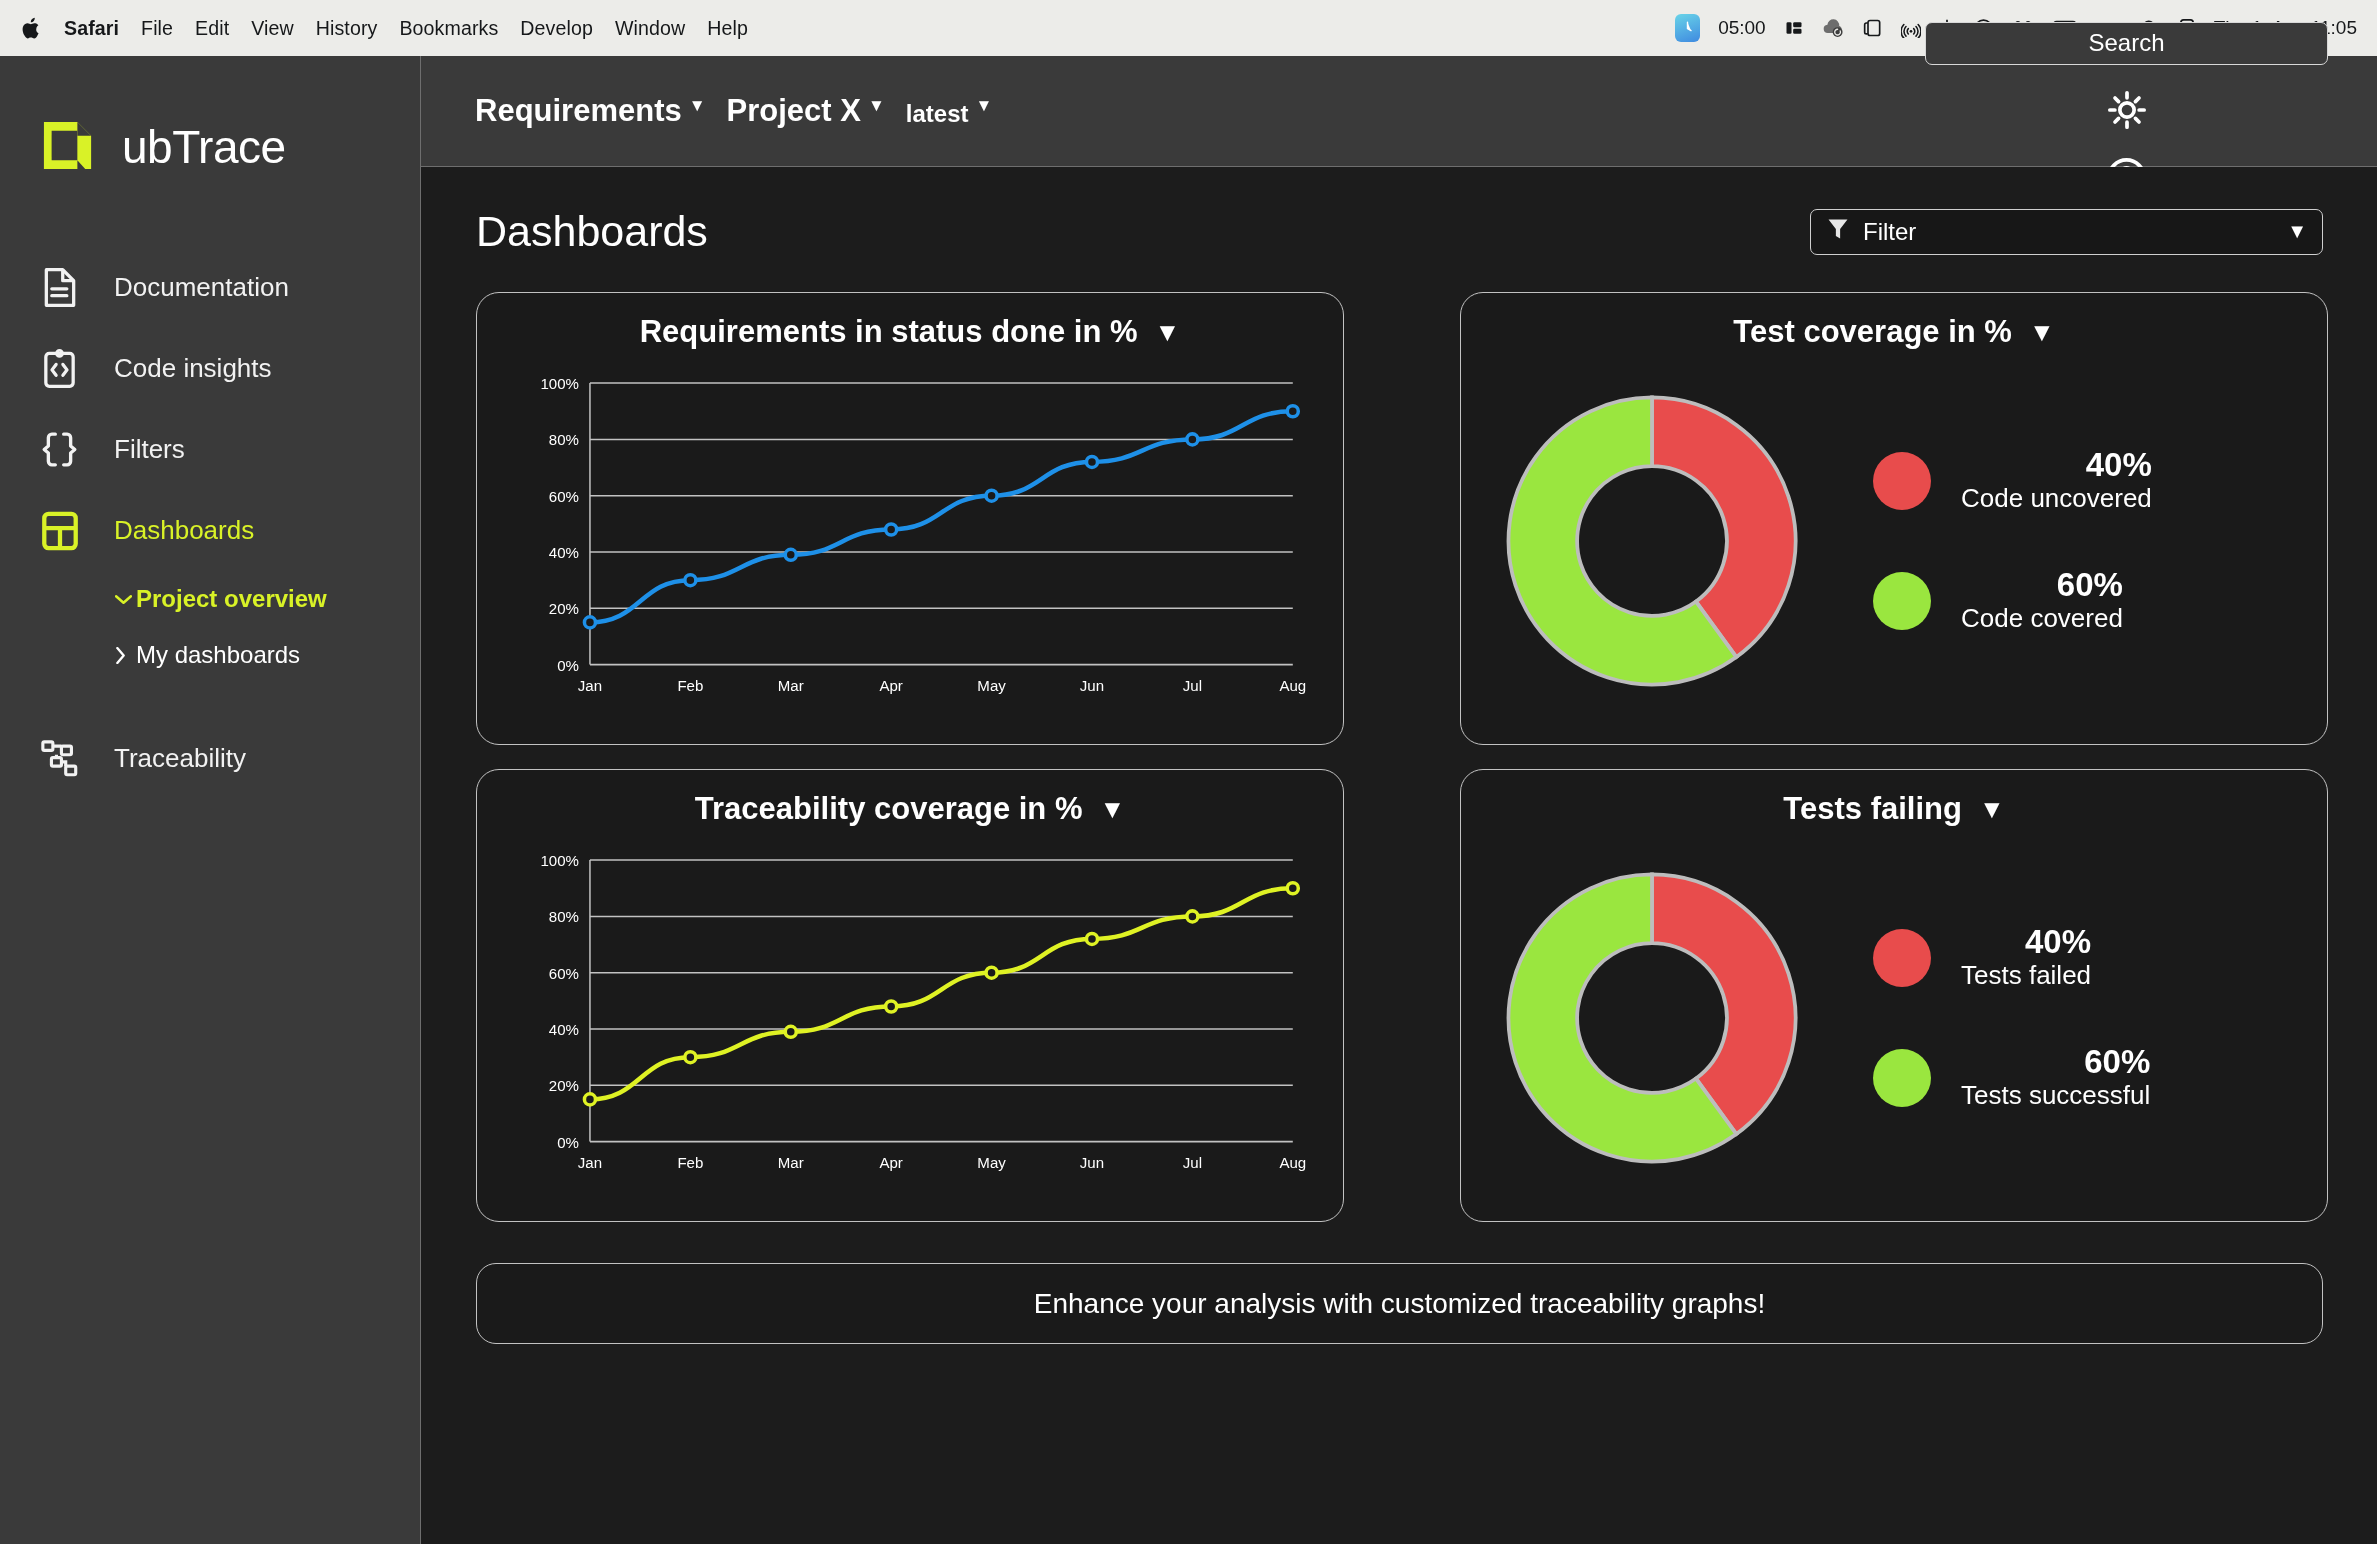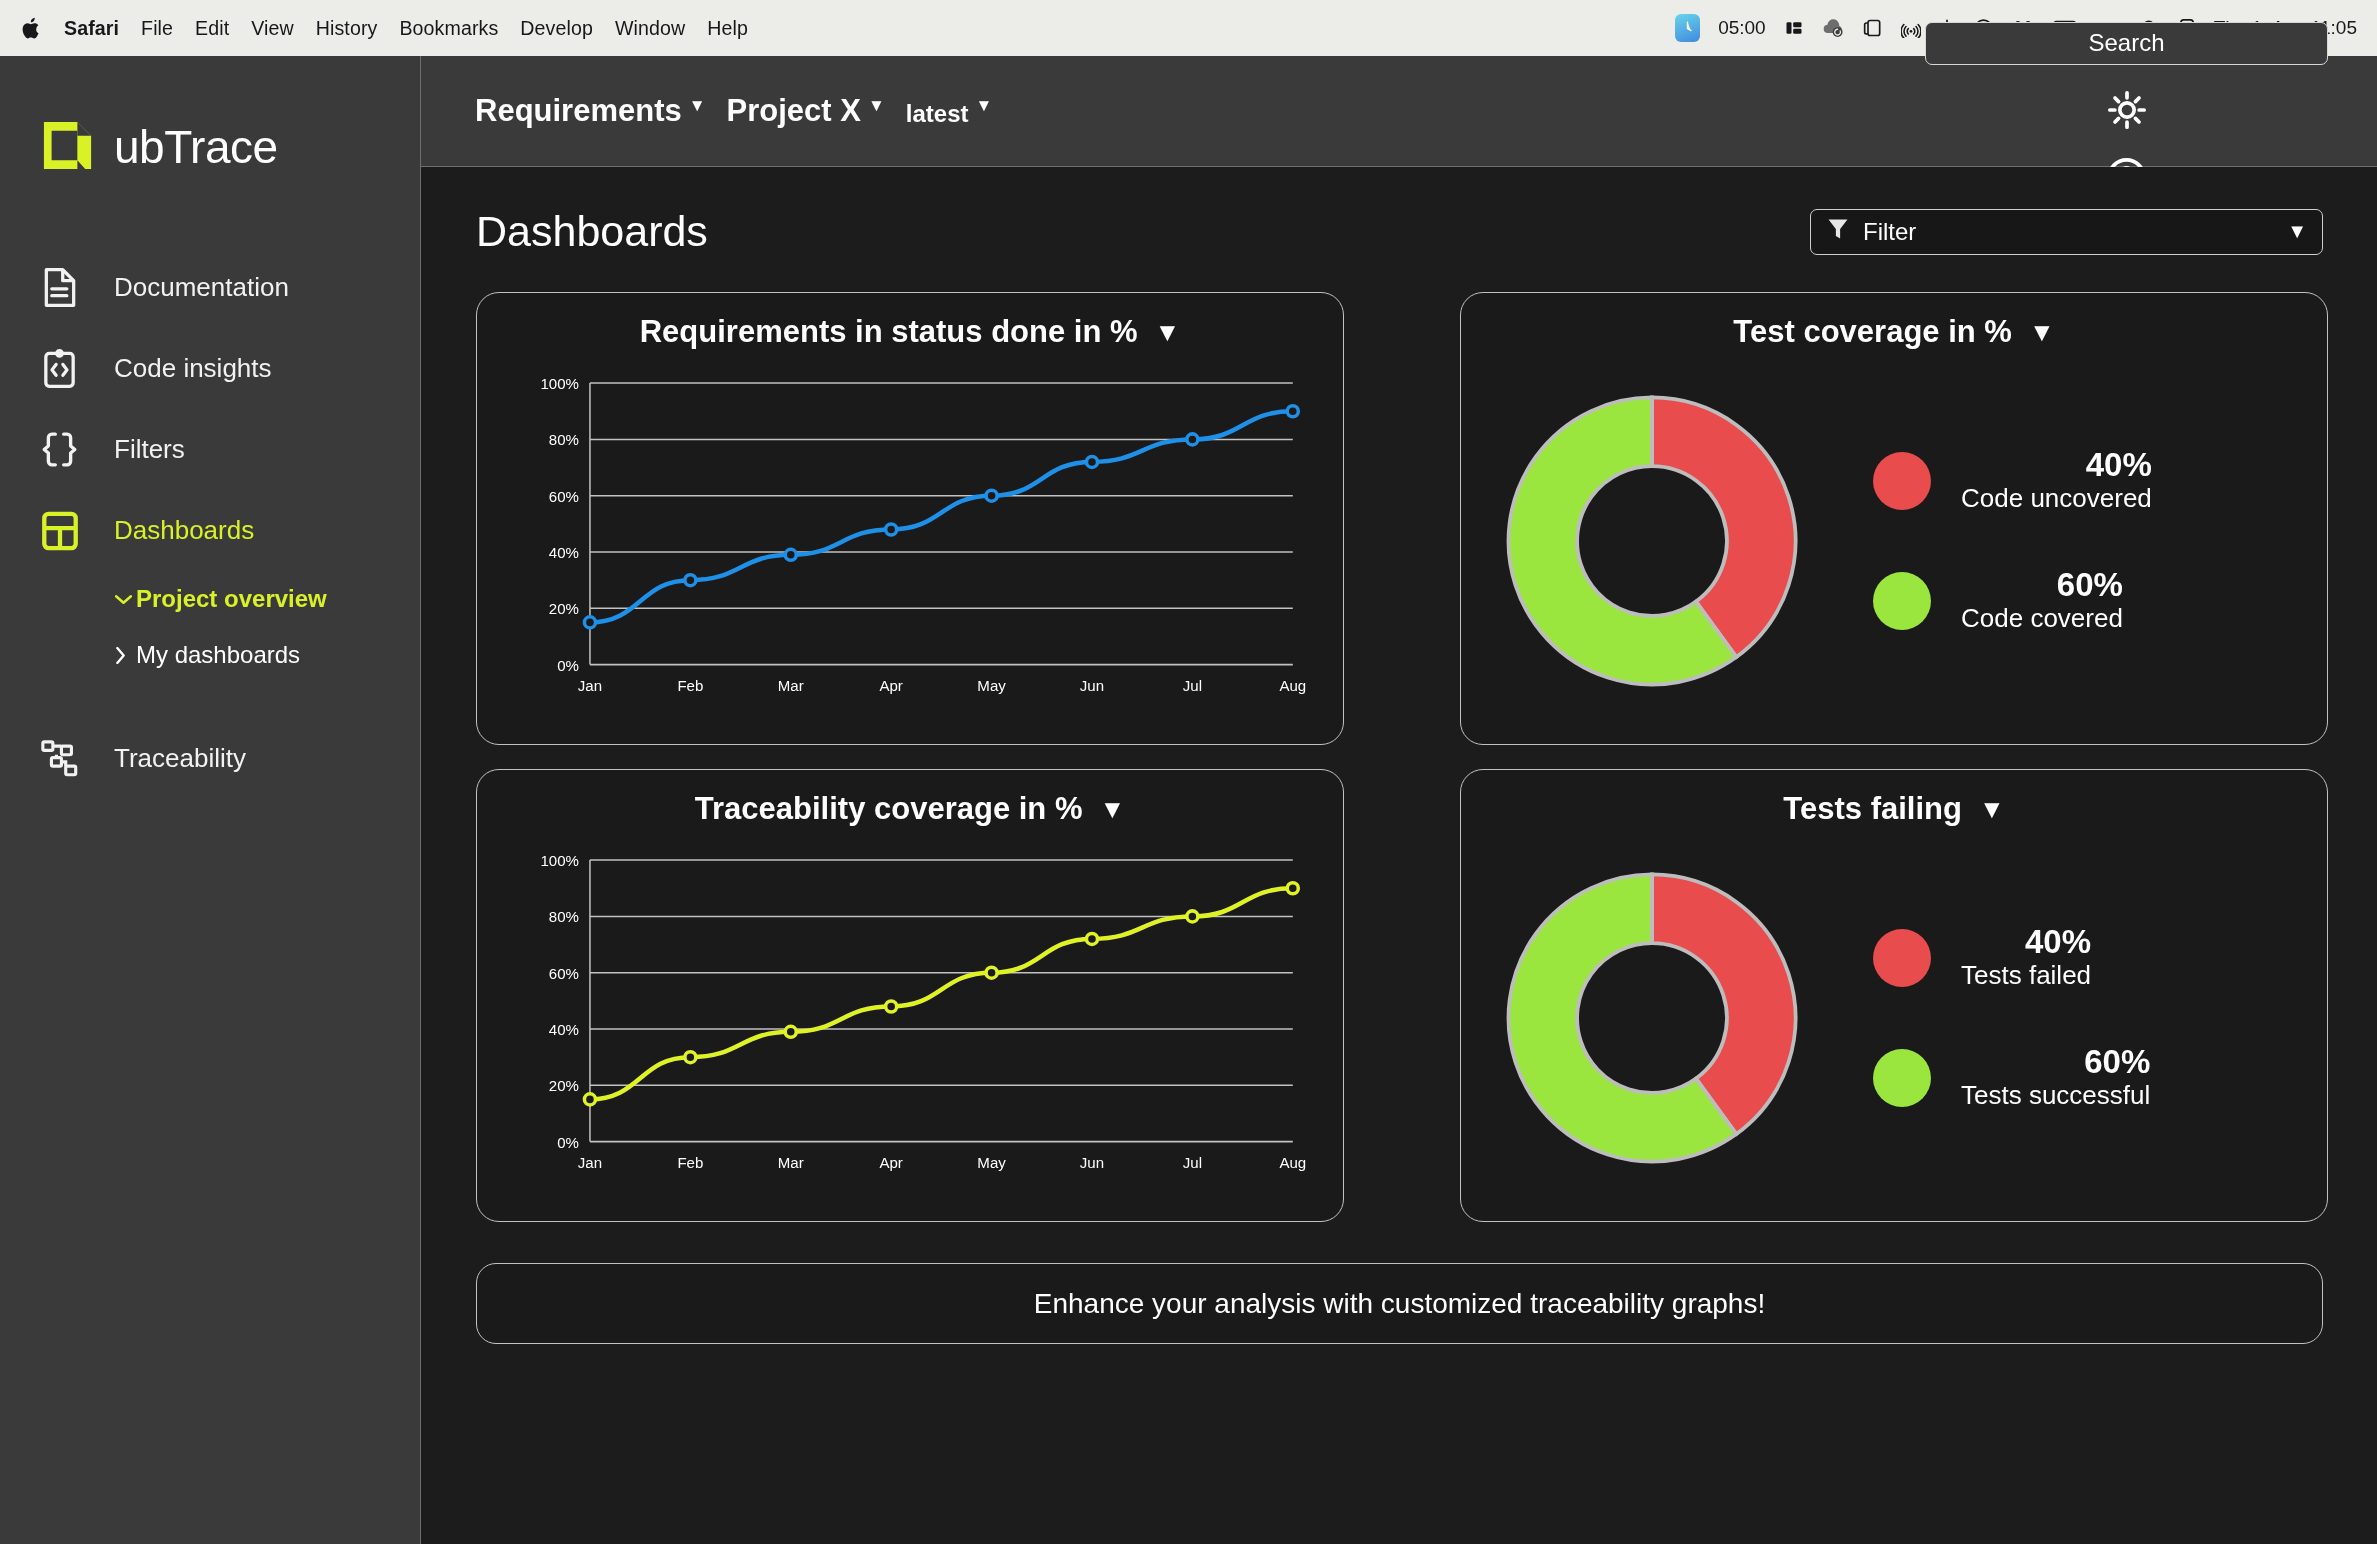--- a/index.html
+++ b/index.html
@@ -34,21 +34,21 @@
 
   
   .app { position: absolute; top: 56px; left: 0; width: 2377px; height: 1488px; background: #1c1c1c; }
 
   
   .sidebar {
     position: absolute; top: 0; left: 0; width: 421px; height: 1488px;
     background: #3a3a3a;
     border-right: 1.5px solid #6e6e6e;
   }
-  .logo { position: absolute; left: 39px; top: 60px; display: flex; align-items: center; gap: 16px; }
+  .logo { position: absolute; left: 39px; top: 60px; display: flex; align-items: center; gap: 24px; }
   .logo-text { font-size: 46px; color: #fff; letter-spacing: -0.5px; font-weight: 500; }
 
   .nav { position: absolute; top: 191px; left: 0; width: 421px; }
   .nav-item {
     display: flex; align-items: center; gap: 34px;
     padding: 0 0 0 39px; height: 81px;
     color: #f2f2f2; font-size: 26px;
   }
   .nav-item.active { color: #d9f227; }
   .nav-icon { width: 41px; height: 41px; display: flex; align-items: center; justify-content: center; flex: 0 0 41px; }

